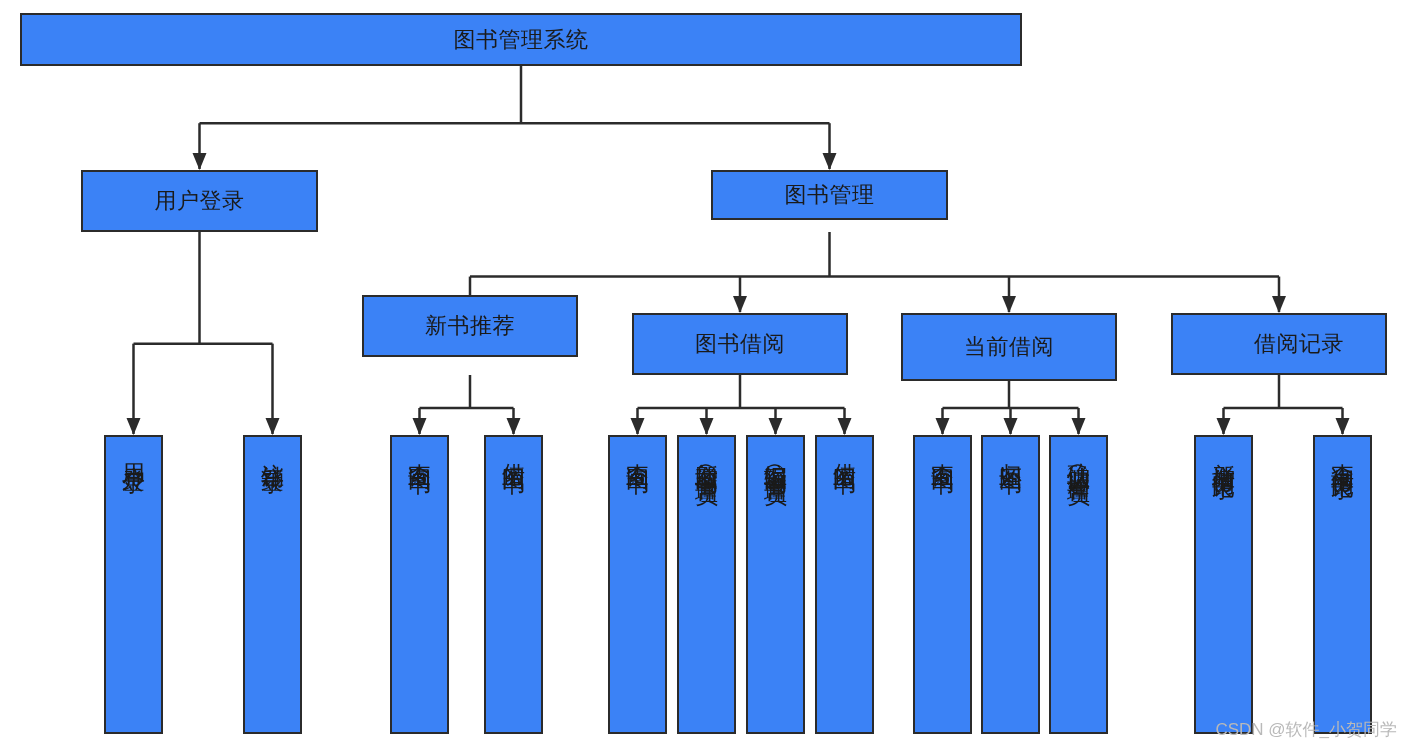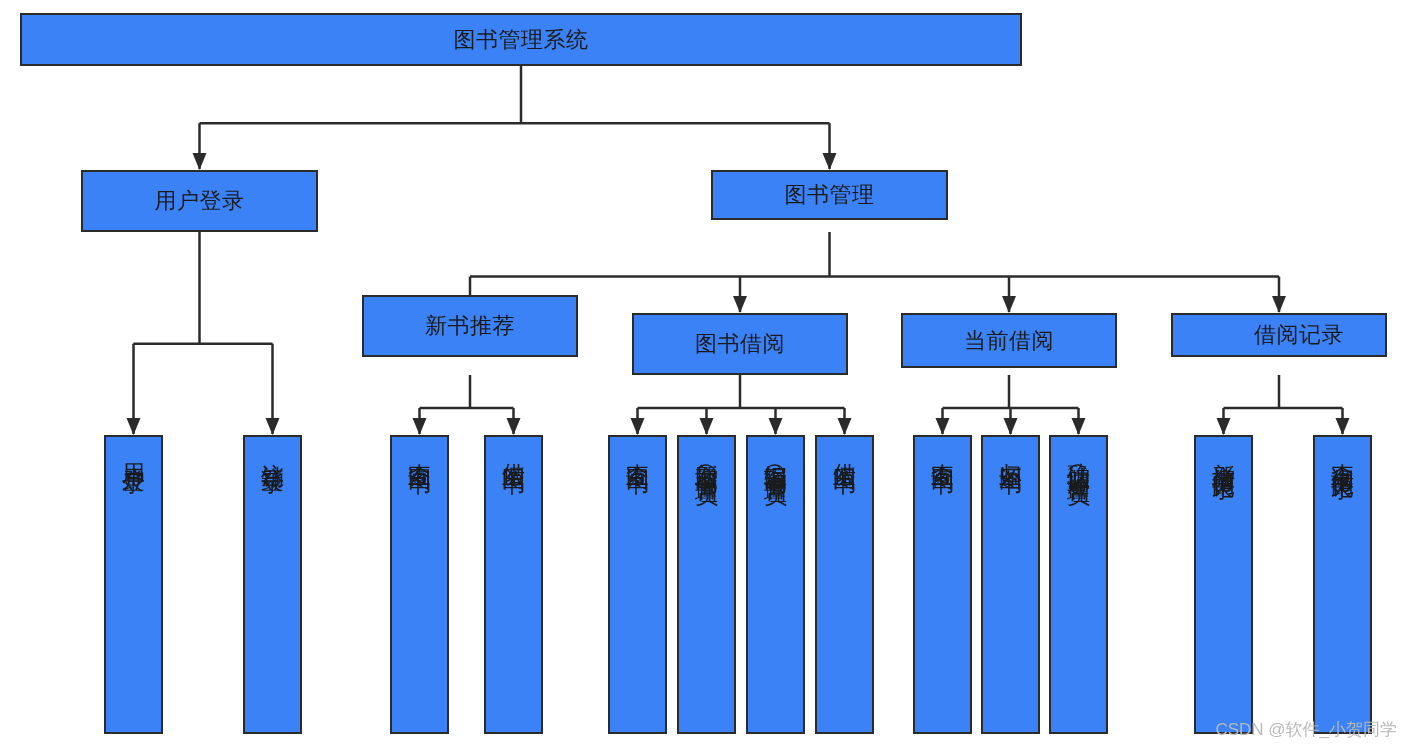--- a/index.html
+++ b/index.html
@@ -136,24 +136,24 @@
       </div>
       <div class="node horizontal" style="left: 711px; top: 170px; width: 237px; height: 50px;">
         <span class="label">图书管理</span>
       </div>
       <div class="node horizontal" style="left: 362px; top: 295px; width: 216px; height: 62px;">
         <span class="label">新书推荐</span>
       </div>
       <div class="node horizontal" style="left: 632px; top: 313px; width: 216px; height: 62px;">
         <span class="label">图书借阅</span>
       </div>
-      <div class="node horizontal" style="left: 901px; top: 313px; width: 216px; height: 55px;">
+      <div class="node horizontal" style="left: 901px; top: 313px; width: 216px; height: 68px;">
         <span class="label">当前借阅</span>
       </div>
-      <div class="node horizontal" style="left: 1171px; top: 313px; width: 216px; height: 44px; padding-left: 40px;">
+      <div class="node horizontal" style="left: 1171px; top: 313px; width: 216px; height: 62px; padding-left: 40px;">
         <span class="label">借阅记录</span>
       </div>
       <div class="node vertical" style="left: 104px; top: 435px; width: 59px; height: 299px;">
         <span class="label">用户登录</span>
       </div>
       <div class="node vertical" style="left: 243px; top: 435px; width: 59px; height: 299px;">
         <span class="label">注销登录</span>
       </div>
       <div class="node vertical" style="left: 390px; top: 435px; width: 59px; height: 299px;">
         <span class="label">查询图书</span>

